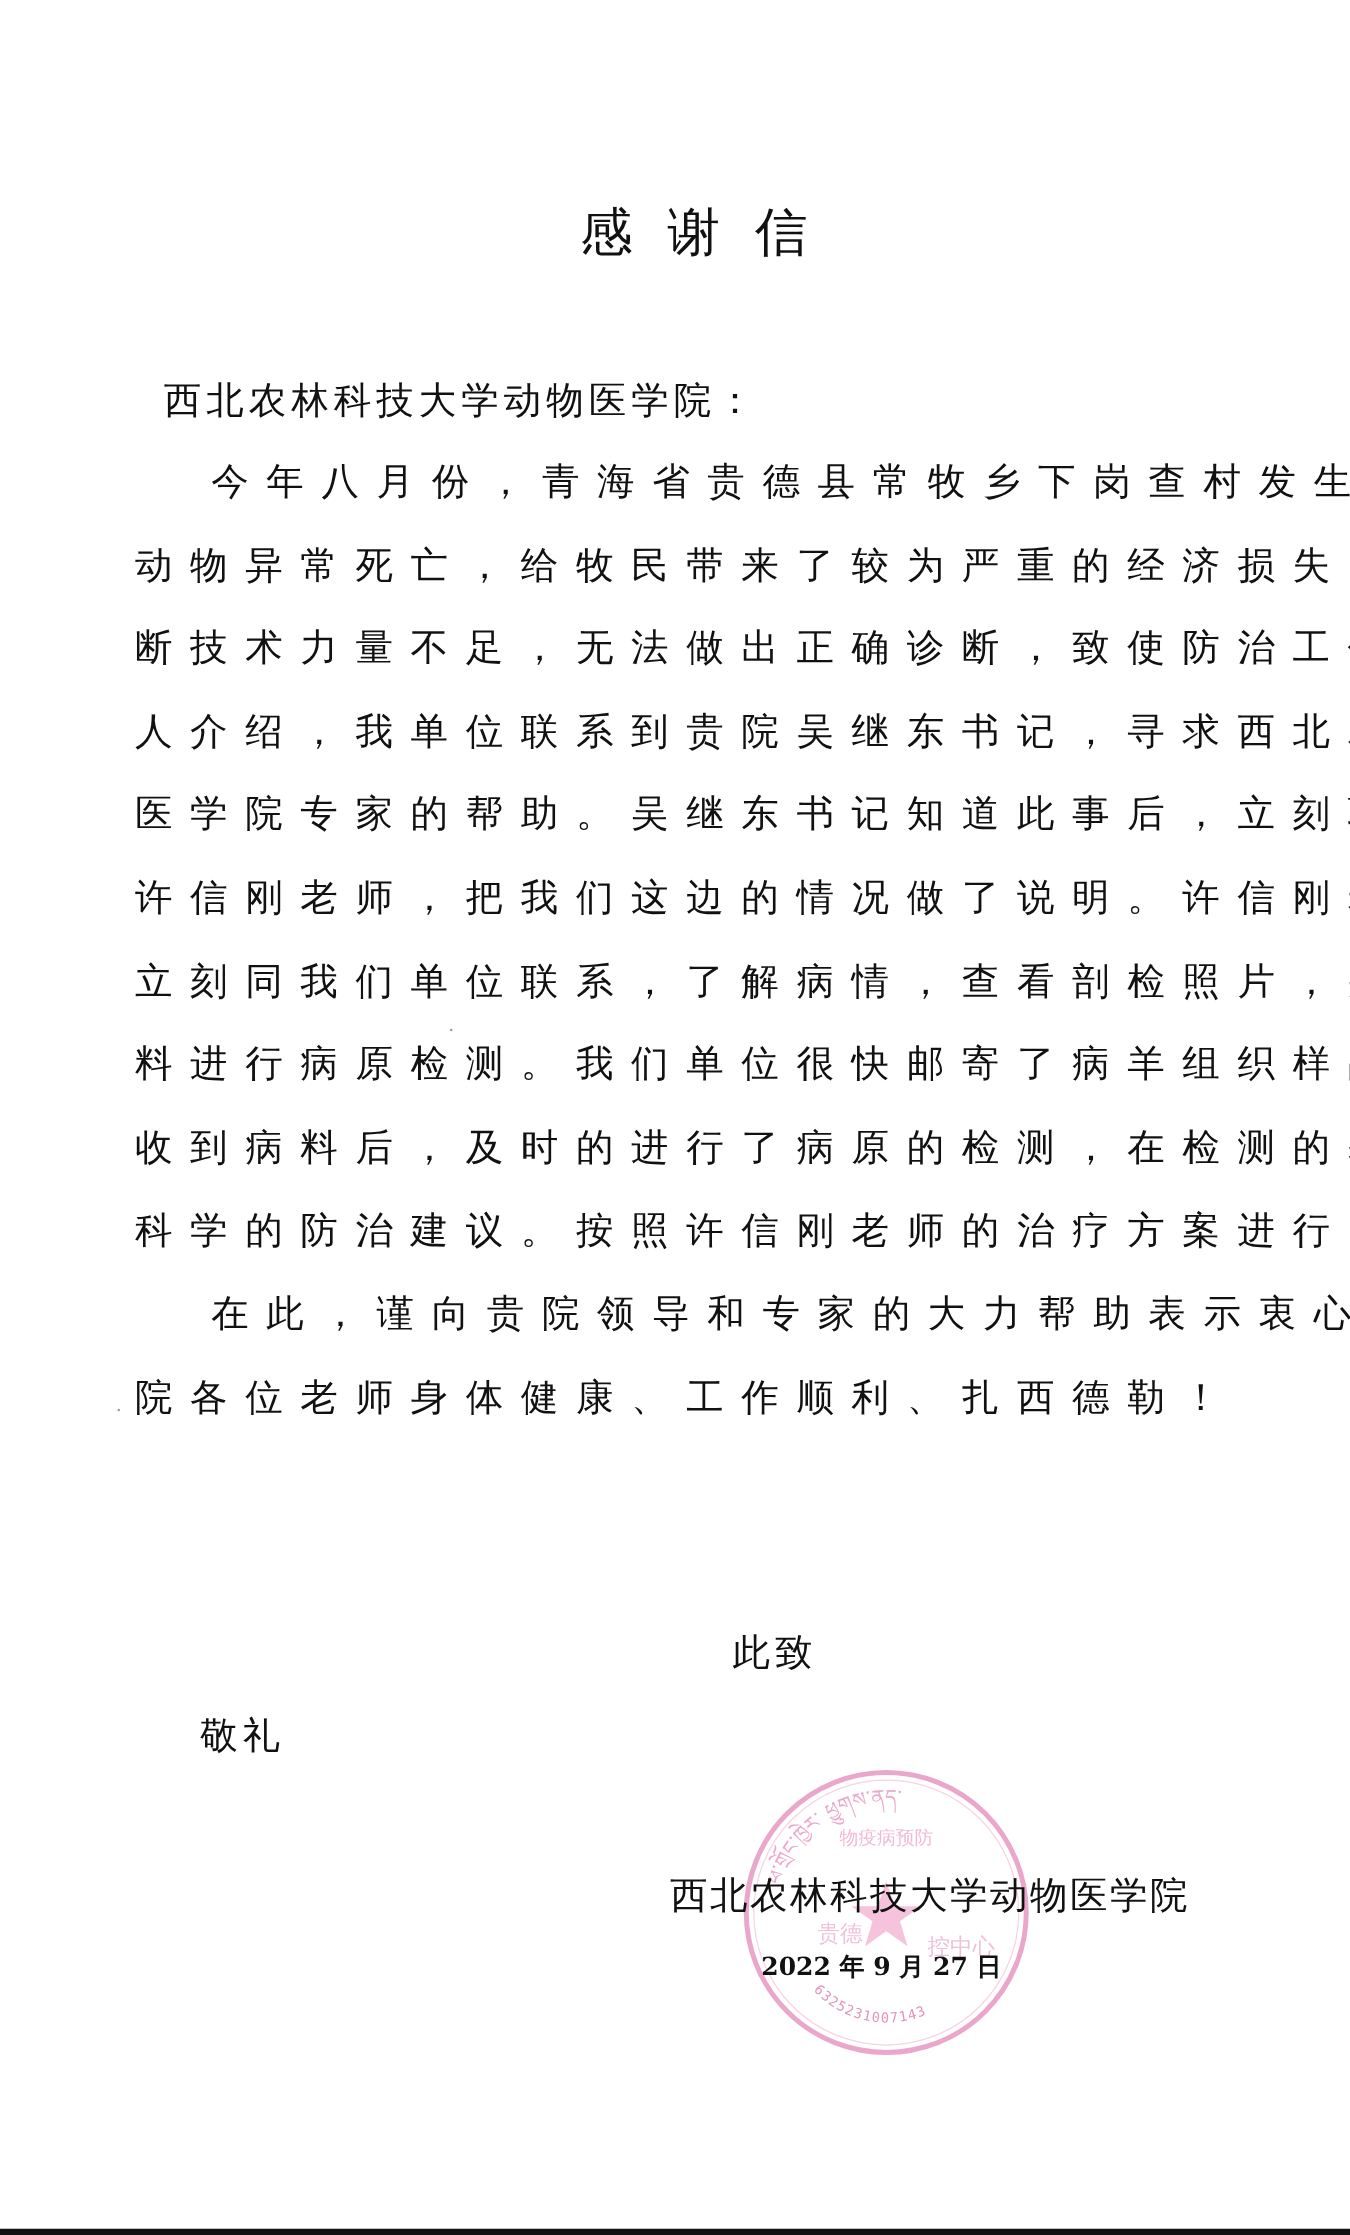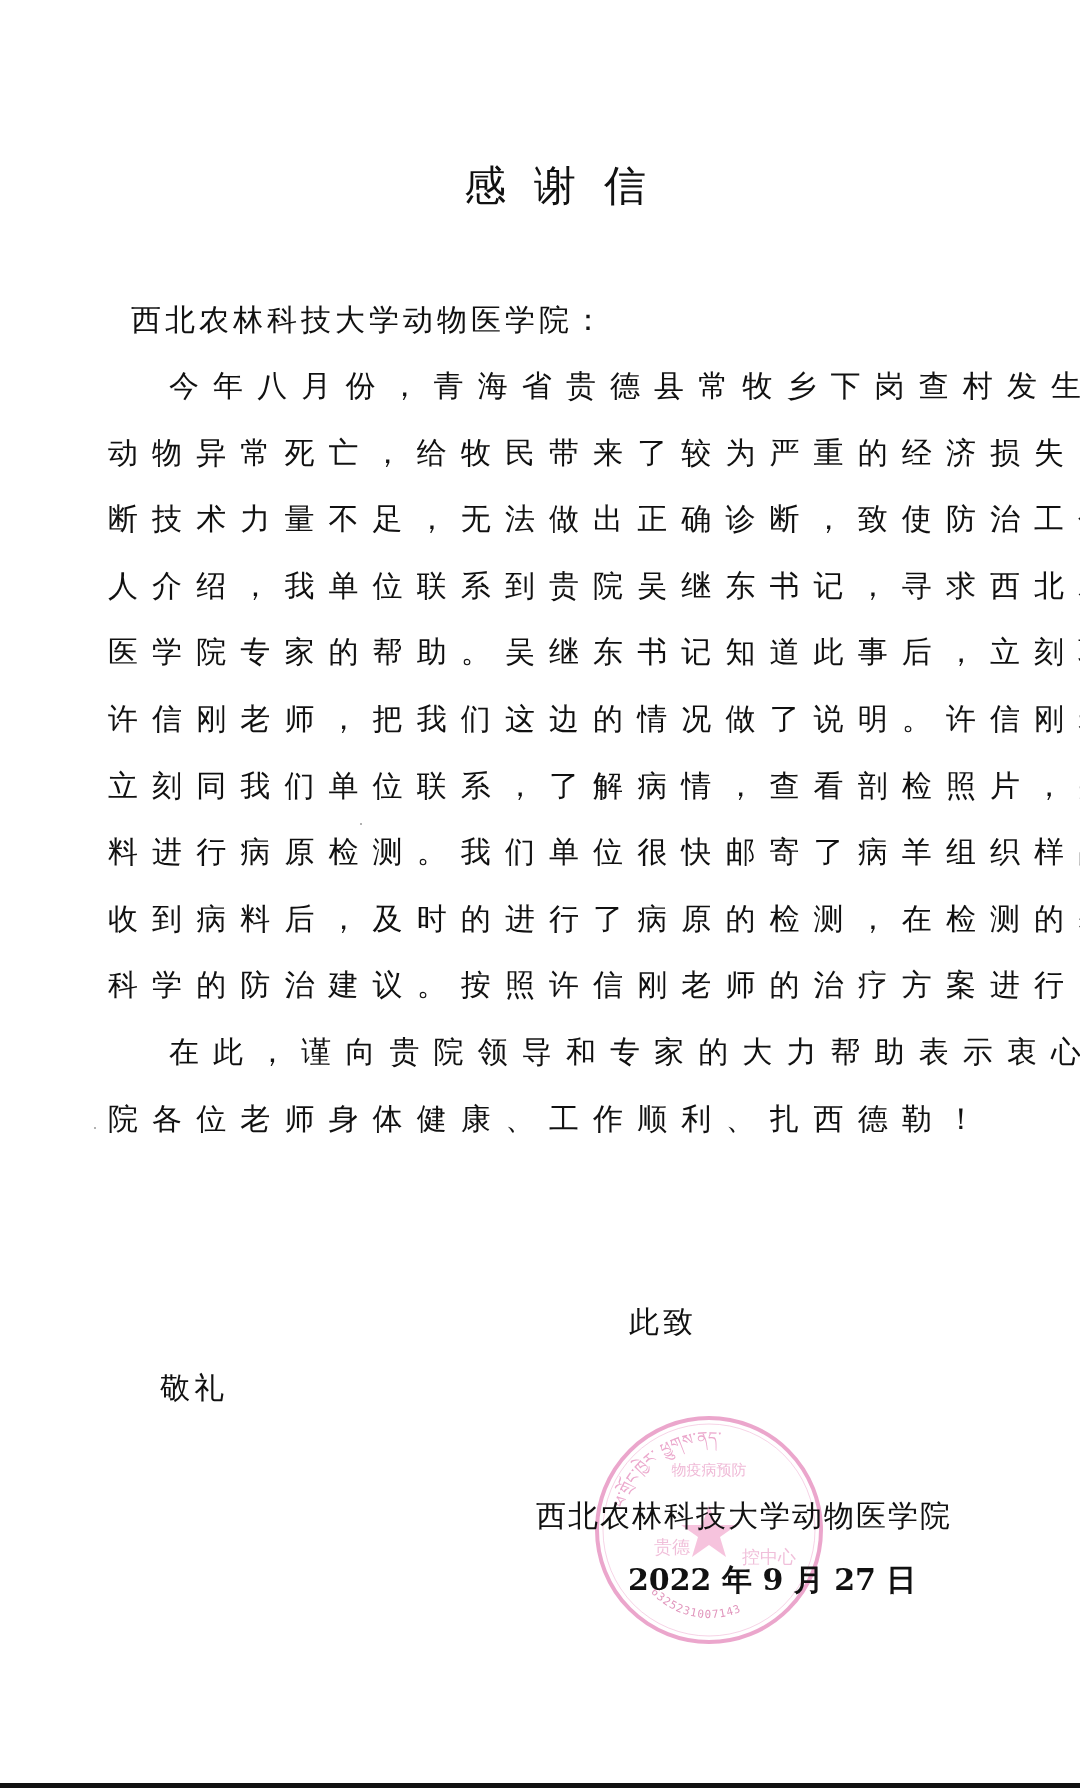--- a/index.html
+++ b/index.html
@@ -5,24 +5,24 @@
   html, body { margin: 0; padding: 0; background: #ffffff; }
   body { width: 1080px; height: 1788px; position: relative; overflow: hidden;
          font-family: "DejaVu Sans", "Liberation Sans", sans-serif; color: #111; }
   .title { position: absolute; left: 15px; width: 1080px; top: 158px; text-align: center;
            font-size: 42px; letter-spacing: 28px; padding-left: 28px; box-sizing: border-box;
            font-family: "DejaVu Serif", serif; }
   .salutation { position: absolute; left: 108px; top: 300px; font-size: 30px; letter-spacing: 4px; margin-left: 23px; }
   .body-lines { position: absolute; left: 108px; top: 366px; width: 900px; }
   .line { height: 66.6px; line-height: 40px; font-size: 30px; letter-spacing: 14.1px; white-space: nowrap; }
   .line.indent { padding-left: 61px; }
-  .closing-a { position: absolute; left: 586px; top: 1302px; font-size: 30px; letter-spacing: 4px; margin-left: 43px; }
+  .closing-a { position: absolute; left: 586px; top: 1302px; font-size: 30px; letter-spacing: 4px; }
   .closing-b { position: absolute; left: 116px; top: 1368px; font-size: 30px; letter-spacing: 4px; margin-left: 44px; }
   .org { position: absolute; left: 536px; top: 1496px; font-size: 30px; letter-spacing: 2px; z-index: 2; }
-  .date { position: absolute; left: 628px; top: 1560px; font-size: 30px; z-index: 2; font-family: "DejaVu Serif", serif; font-weight: bold; }
+  .date { position: absolute; left: 609px; top: 1560px; font-size: 20px; z-index: 2; font-family: "DejaVu Serif", serif; font-weight: bold; }
   .stamp { position: absolute; left: 592px; top: 1413px; width: 234px; height: 234px; z-index: 1; }
   .bottom-rule { position: absolute; left: 0; top: 1783px; width: 1080px; height: 5px; background: #111; }
   .speck { position: absolute; width: 2px; height: 2px; background: #999; border-radius: 1px; }
 </style>
 </head>
 <body>
 
 <div class="title">感谢信</div>
 
 <div class="salutation">西北农林科技大学动物医学院：</div>

